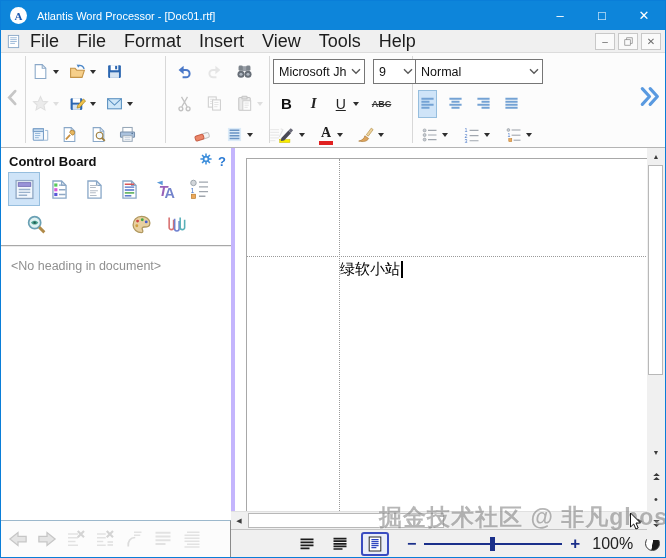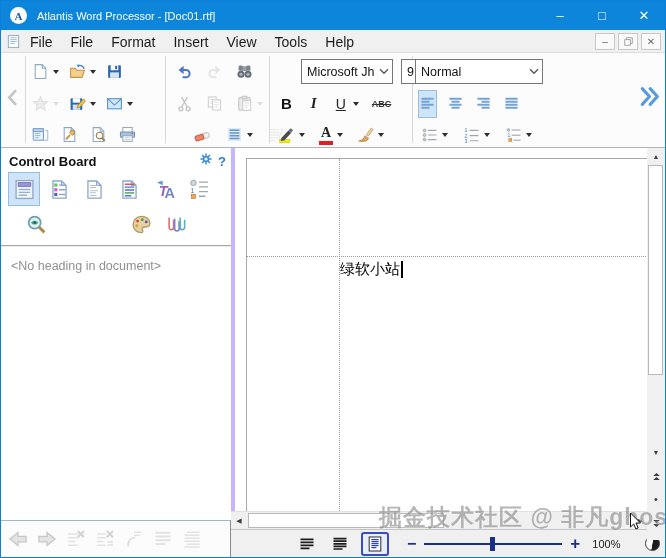--- a/index.html
+++ b/index.html
@@ -7,21 +7,21 @@
   body{font-family:"Liberation Sans","DejaVu Sans",sans-serif;position:relative;background:#fff;}
   .window{position:absolute;inset:0;border:1px solid #0a7ed8;background:#fff;overflow:hidden;}
   
   .titlebar{position:absolute;left:0;top:0;right:0;height:29px;background:#0d85da;display:flex;align-items:center;color:#fff;}
   .app-logo{width:17px;height:17px;border-radius:50%;background:#fff;color:#1a57b0;font-weight:bold;font-size:11px;display:flex;align-items:center;justify-content:center;margin-left:9px;font-family:"Liberation Serif",serif;}
   .win-title{font-size:11px;margin-left:10px;flex:1;white-space:nowrap;}
   .tbc{width:42px;height:29px;display:flex;align-items:center;justify-content:center;font-size:13px;color:#fff;}
   
   .menubar{position:absolute;left:0;top:29px;right:0;height:23px;background:#f0f0f0;display:flex;align-items:center;border-bottom:1px solid #dcdcdc;}
   #menubar-doc-icon{display:flex;margin-left:5px;}
-  .menu-item{font-size:14px;color:#1c1c1c;padding:0 9px;height:23px;display:flex;align-items:center;}
+  .menu-item{font-size:18px;color:#1c1c1c;padding:0 9px;height:23px;display:flex;align-items:center;}
   .mdi{margin-left:auto;display:flex;gap:3px;margin-right:4px;}
   .mdib{width:20px;height:17px;border:1px solid #c8c8c8;background:#fafafa;color:#6a6a6a;font-size:10px;display:flex;align-items:center;justify-content:center;}
   
   .toolbar{position:absolute;left:0;top:52px;right:0;height:95px;background:#fcfcfc;border-bottom:1px solid #b4b4b4;}
   .tbsep{position:absolute;top:3px;bottom:4px;width:1px;background:#d8d8d8;}
   #tb-collapse{position:absolute;left:3px;top:36px;}
   #tb-overflow{position:absolute;right:5px;top:33px;}
   .tb-group{position:absolute;display:flex;align-items:center;height:29px;}
   .tbi{display:inline-flex;align-items:center;height:26px;padding:0 1px;}
   .tbi.sel{background:#cfe4f8;box-shadow:0 0 0 1px #96bede;}
@@ -73,21 +73,21 @@
   .statusbar{position:absolute;left:230px;top:528px;right:0;height:28px;background:#f0f0f0;border-top:1px solid #c4c4c4;display:flex;align-items:center;padding-left:64px;}
   #view-modes{display:flex;gap:9px;align-items:center;margin-right:18px;}
   .vmb{width:24px;height:20px;display:flex;align-items:center;justify-content:center;}
   .vmb.sel{width:28px;height:24px;border:2px solid #3a4cc0;background:#e9edf8;border-radius:3px;}
   .zoom-out,.zoom-in{color:#1a2f8a;font-weight:bold;font-size:16px;}
   .zoom-out{margin-right:8px;}
   .zoom-in{margin:0 12px 0 8px;font-size:17px;}
   .slider{position:relative;width:138px;height:14px;}
   .slider .track{position:absolute;top:6px;left:0;right:0;height:2px;background:#1a2f8a;}
   .slider .thumb{position:absolute;left:66px;top:0;width:5px;height:14px;background:#1a2f8a;}
-  .zoom-level{font-size:11px;color:#222;}
+  .zoom-level{font-size:16px;color:#222;}
   .contrast{position:absolute;right:5px;top:6px;width:15px;height:15px;border-radius:50%;border:1px solid #3a3a3a;background:linear-gradient(100deg,#ffffff 48%,#1c1c1c 52%);}
   
   .watermark{position:absolute;left:378px;top:501px;font-size:23px;font-weight:700;color:#8a8a8a;opacity:.62;z-index:30;letter-spacing:1px;white-space:nowrap;text-shadow:0 0 2px #fff;pointer-events:none;}
   .cursor{position:absolute;left:628px;top:511px;z-index:40;pointer-events:none;}
 </style>
 </head>
 <body>
 
 <div class="window">
 
@@ -203,21 +203,21 @@
                 <rect x="9.6" y="2.4" width="4" height="5" rx="1.4" fill="#7d848c"></rect>
                 <circle cx="4.7" cy="10.6" r="3.3" fill="#666d76"></circle>
                 <circle cx="11.3" cy="10.6" r="3.3" fill="#666d76"></circle>
                 <circle cx="4.7" cy="10.6" r="1.5" fill="#aeb6c0"></circle>
                 <circle cx="11.3" cy="10.6" r="1.5" fill="#aeb6c0"></circle>
               </svg>
             </span>
           </div>
         </div>
         <div class="tb-group" style="left: 272px; top: 4px; gap: 4px;">
-          <div class="combo" style="width: 92px; margin-left: 28px;">
+          <div class="combo" style="width: 92px;">
             <span class="cbt">Microsoft Jh</span>
             <span class="cbchev">
               <svg viewBox="0 0 10 7" width="10" height="7">
                 <path d="M1 1.2l4 4 4-4" fill="none" stroke="#5a5a5a" stroke-width="1.4"></path>
               </svg>
             </span>
           </div>
           <div class="combo" style="width: 44px;">
             <span class="cbt">9</span>
             <span class="cbchev">

